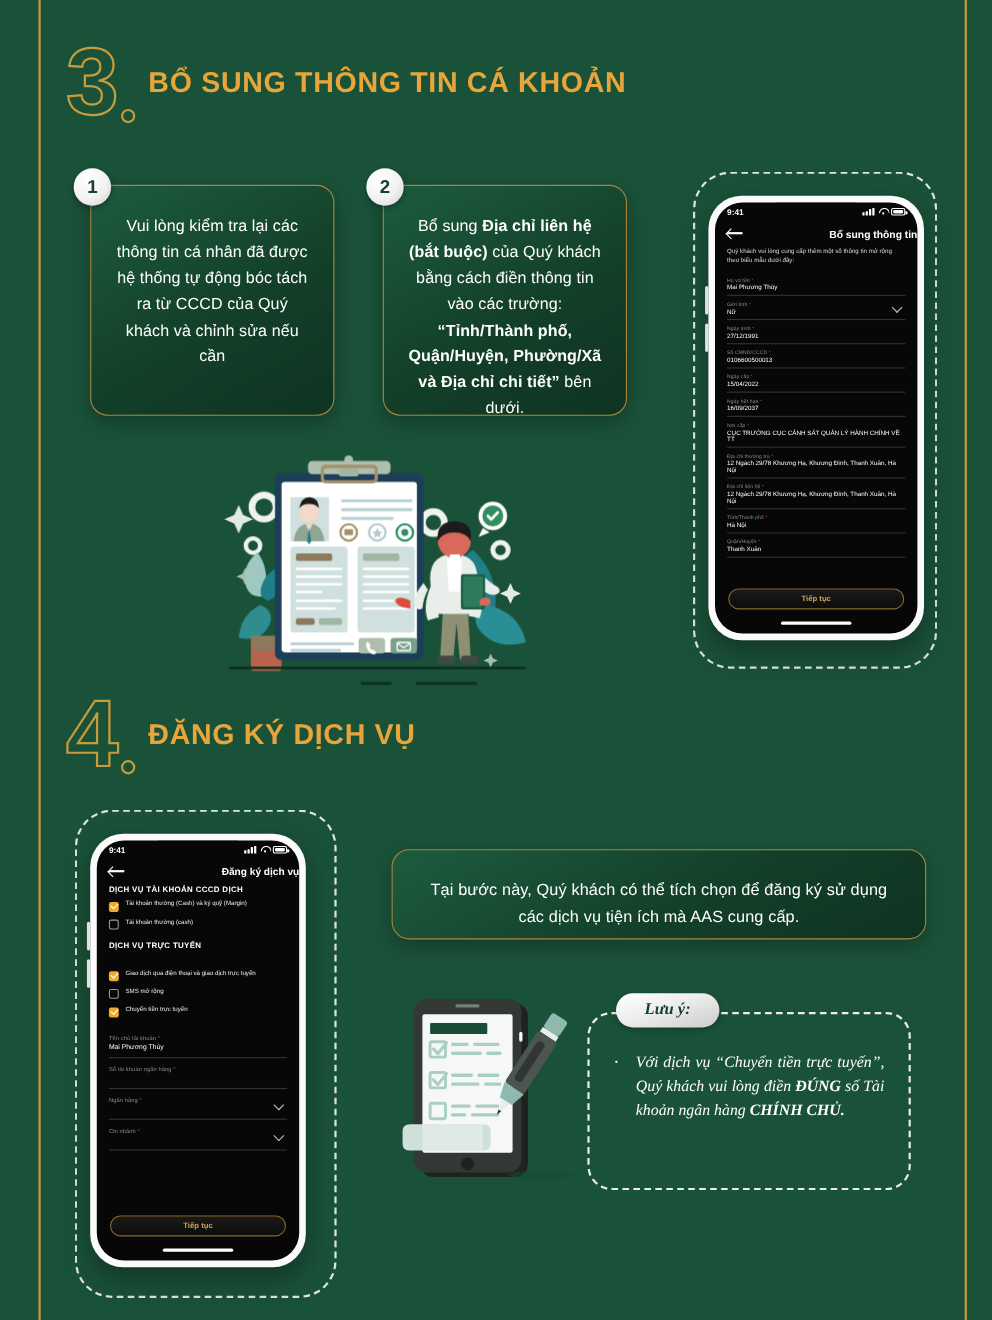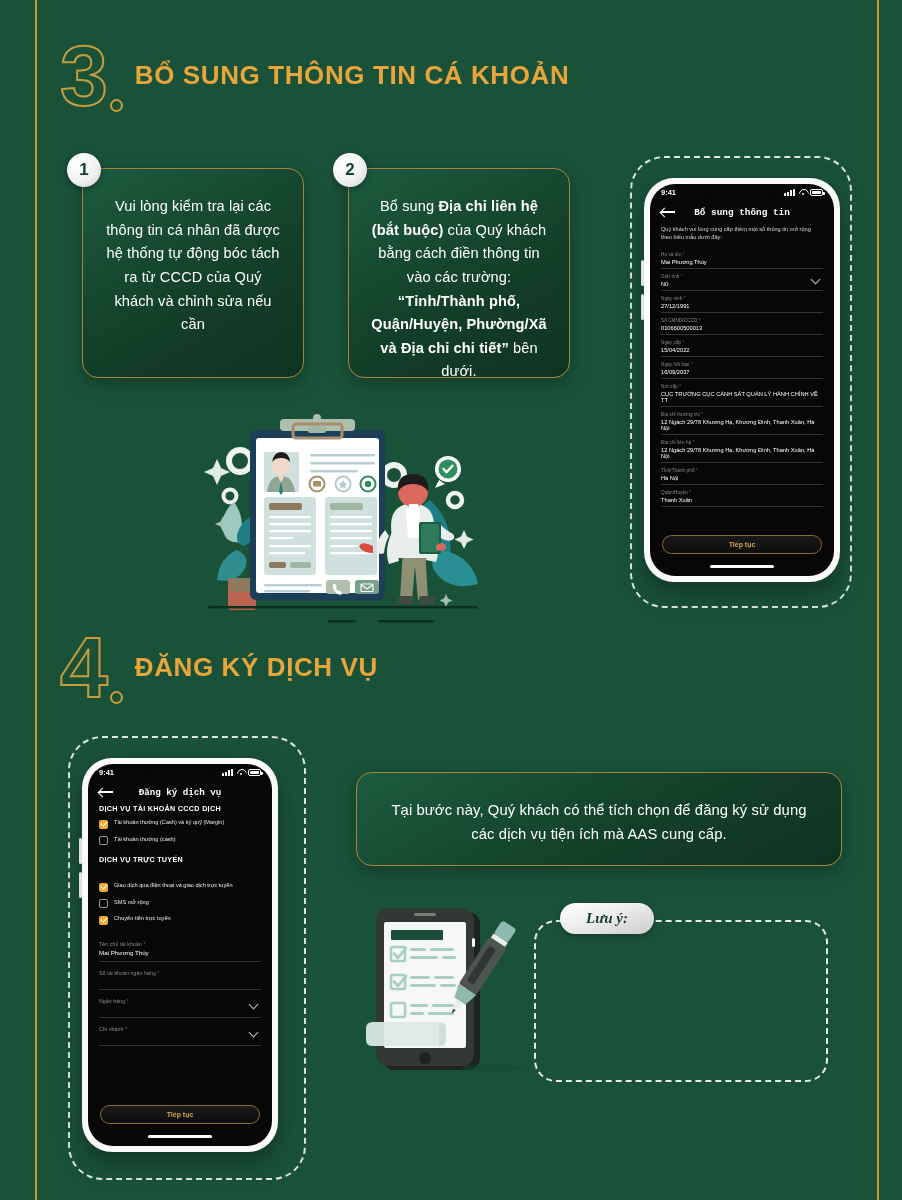--- a/index.html
+++ b/index.html
@@ -117,21 +117,21 @@
     background:#fff; border-radius:50%;
   }
   .batt { width:13px; height:6.5px; border:1px solid #fff; border-radius:2px; position:relative; }
   .batt::before{content:"";position:absolute;inset:1px;background:#fff;border-radius:1px;}
   .batt::after{content:"";position:absolute;right:-2.5px;top:1.6px;width:1.4px;height:3px;background:#fff;border-radius:0 1px 1px 0;}
 
   .navbar { display:flex; align-items:center; color:#fff; position:relative; }
   .back-arrow { position:relative; width:14px; height:10px; flex:0 0 auto; }
   .back-arrow::before{content:"";position:absolute;left:0;top:4.4px;width:14px;height:1.2px;background:#fff;}
   .back-arrow::after{content:"";position:absolute;left:0;top:1.5px;width:6px;height:6px;border-left:1.2px solid #fff;border-bottom:1.2px solid #fff;transform:rotate(45deg);}
-  .nav-title { position:absolute; left:0; right:0; text-align:center; font-weight:700;font-family:Liberation Mono, monospace; }
+  .nav-title { position:absolute; left:0; right:0; text-align:right; font-weight:700; }
 
   .hint { color:#d7d7d7; line-height:1.45; }
   .fld { position:relative; }
   .fld .lbl { color:#8d8d8d; letter-spacing:.1px; }
   .fld .lbl .req { color:#e03b2f; }
   .fld .val { color:#fff; }
   .fld .line { height:1px; background:#333; }
   .chev { position:absolute; right:2px; width:9px; height:9px; }
   .chev::before{content:"";position:absolute;left:0;top:0;width:6px;height:6px;border-right:1.3px solid #bdbdbd;border-bottom:1.3px solid #bdbdbd;transform:rotate(45deg);}
 
@@ -479,21 +479,21 @@
               <div class="line" style="margin-top: 5px;"></div>
               <span class="chev" style="bottom: 8px;"></span>
             </div>
           </div>
       </div>
       <div class="cta" style="position:absolute; left:12px; right:12px; bottom:22px; padding:5px 0; font-size:7px;">Tiếp tục</div>
       <div class="homebar" style="position:absolute; left:0; right:0; bottom:8px; width:64px;"></div>
     </div>
   </div>
 
-  <div class="card wide-note" style="left:356px; top:772px; width:486px; height:94px;">
+  <div class="card wide-note" style="left:356px; top:772px; width:486px; height:82px;">
     <div class="inner">Tại bước này, Quý khách có thể tích chọn để đăng ký sử dụng các dịch vụ tiện ích mà AAS cung cấp.</div>
   </div>
 
   <svg class="illu" viewBox="0 0 190 200" style="left:340px; top:890px; width:190px; height:200px;">
     <rect x="42" y="22" width="98" height="158" rx="12" fill="#1f2320"></rect>
     <rect x="36" y="18" width="98" height="158" rx="12" fill="#323934"></rect>
     <rect x="44" y="32" width="82" height="126" rx="2" fill="#f6f8f7"></rect>
     <rect x="74" y="23" width="22" height="3" rx="1.5" fill="#767f78"></rect>
     <circle cx="85" cy="168" r="6" fill="#1f2320"></circle>
     <rect x="132" y="48" width="3" height="9" rx="1.5" fill="#f6f8f7"></rect>
@@ -534,16 +534,17 @@
       <path d="M110 97 h21 l-4 14 h-13z" fill="#8fb8ae"></path>
       <path d="M116 111 h9 l-3 10 h-3z" fill="#e8eeec"></path>
       <path d="M119 121 h3 l-1.5 5z" fill="#323934"></path>
     </g>
     <ellipse cx="152" cy="178" rx="30" ry="4" fill="#134a33" opacity=".5"></ellipse>
   </svg>
 
   <div class="notebox" style="left:534px; top:920px; width:294px; height:162px;">
     <div class="note-pill">Lưu ý:</div>
     <ul class="note-list" id="notelist">
+        <li>Với dịch vụ “Chuyển tiền trực tuyến”, Quý khách vui lòng điền <b>ĐÚNG</b> số Tài khoản ngân hàng <b>CHÍNH CHỦ.</b></li>
       </ul>
   </div>
 
 </div>
 
 </body></html>

